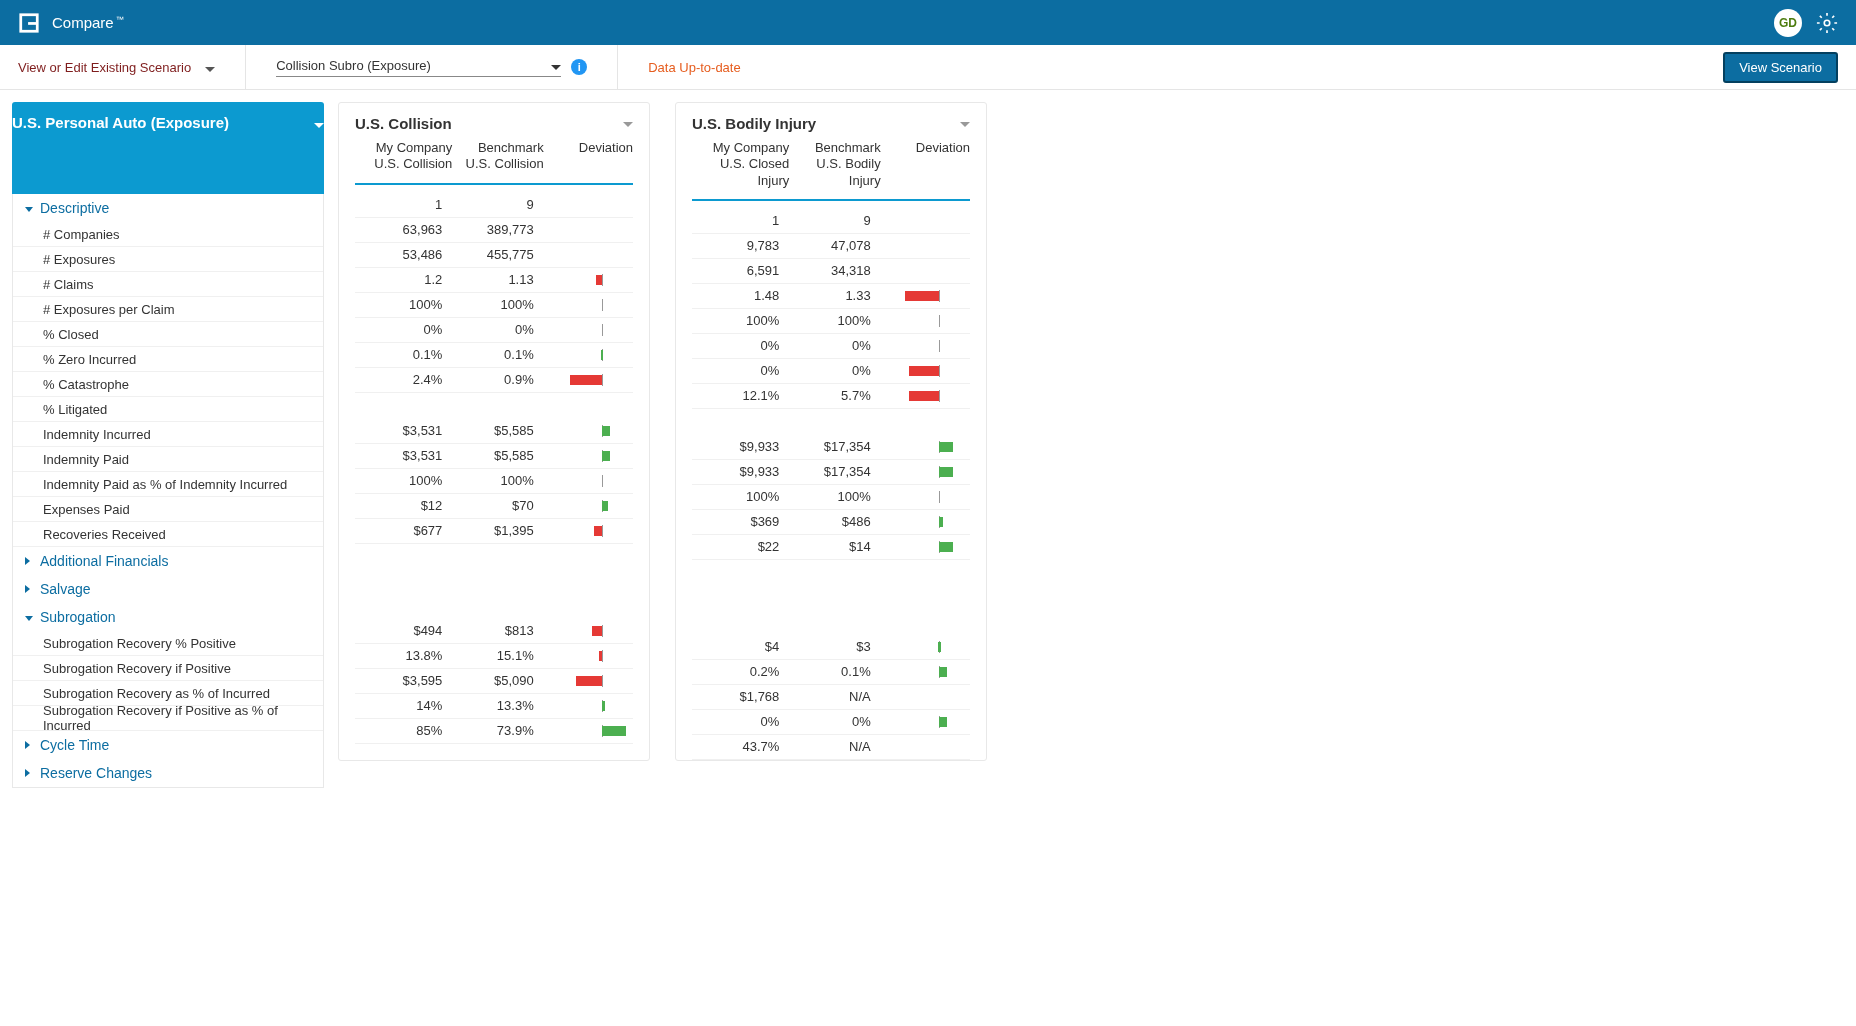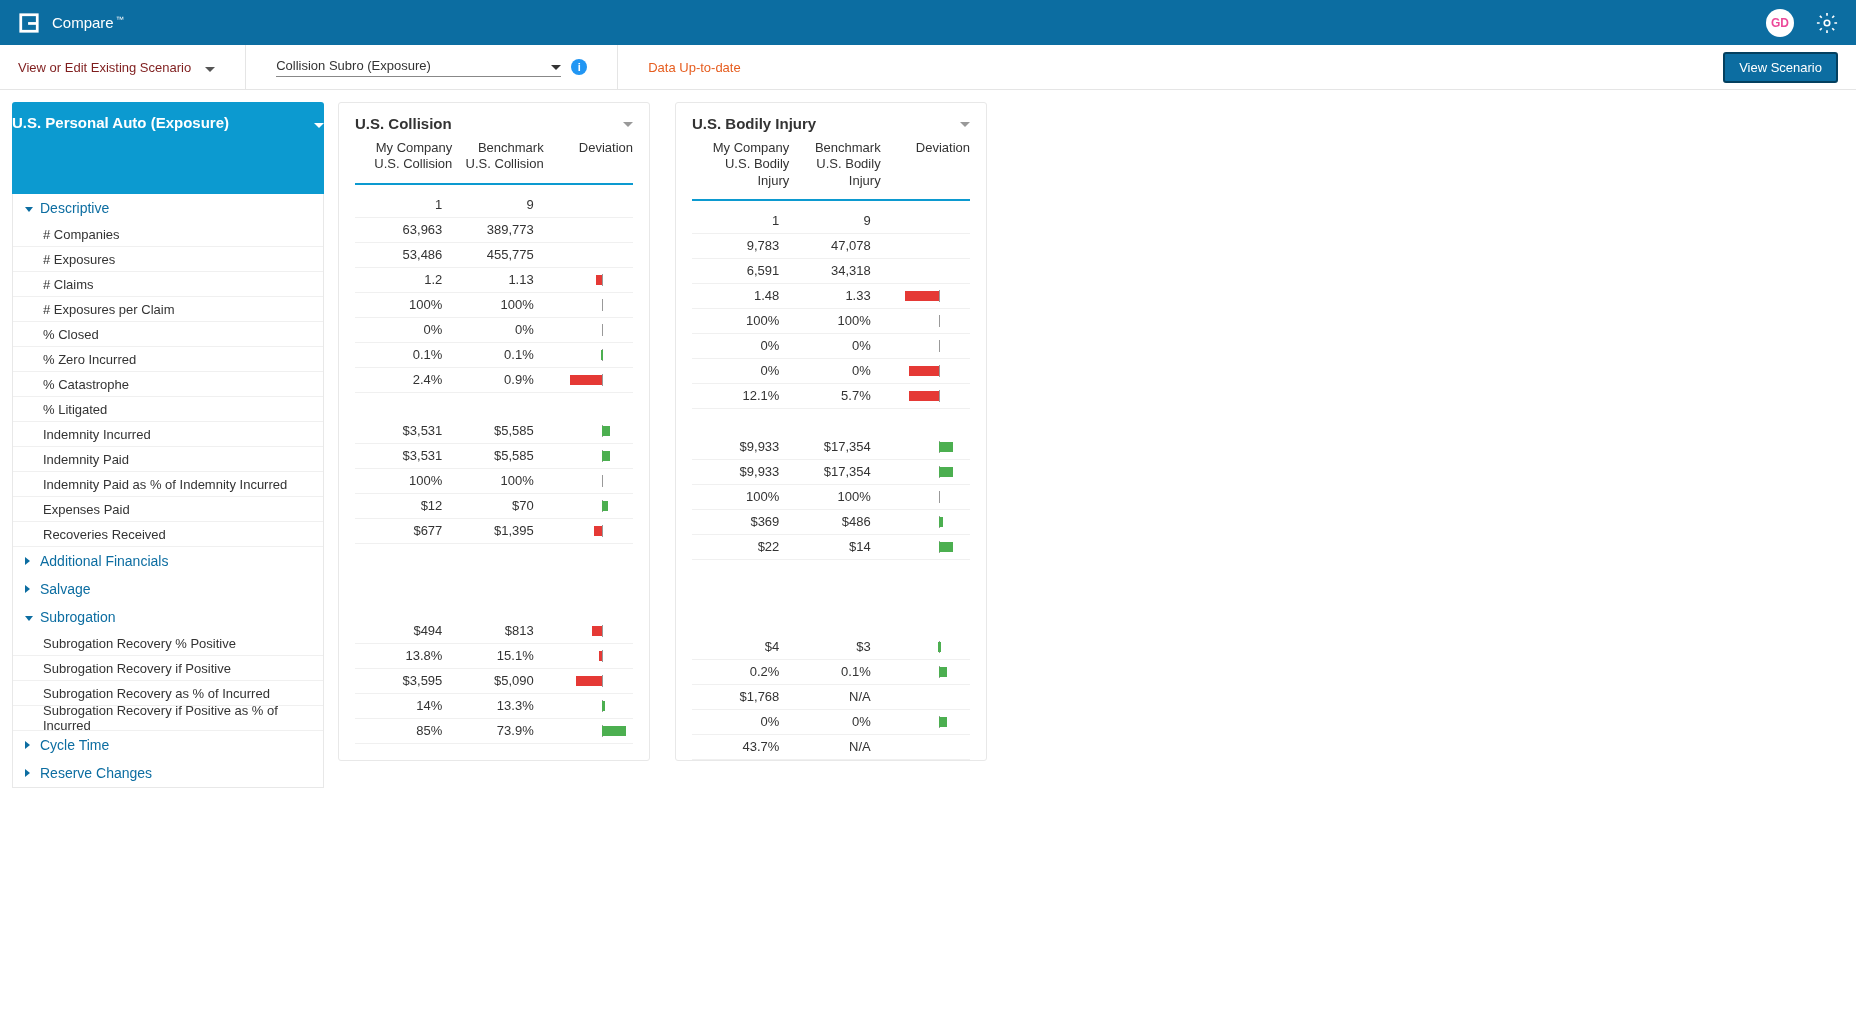--- a/index.html
+++ b/index.html
@@ -2,21 +2,21 @@
 <html><head>
 <meta charset="utf-8">
 <style>
 * { box-sizing: border-box; margin: 0; padding: 0; }
 body { font-family: "Segoe UI", Arial, sans-serif; font-size: 13px; color: #333; background: #fff; }
 .header { background: #0c6da1; height: 45px; display: flex; align-items: center; padding: 0 18px; color: #fff; }
 .logo { width: 22px; height: 22px; margin-right: 12px; }
 .app-title { font-size: 15px; font-weight: 400; display: flex; align-items: flex-start; }
 .app-title sup { font-size: 8px; margin-left: 2px; margin-top: 1px; }
 .header-spacer { flex: 1; }
-.avatar { width: 28px; height: 28px; border-radius: 50%; background: #fff; color: #ec4899; display: flex; align-items: center; justify-content: center; font-size: 12px; font-weight: 600; margin-right: 22px; }
+.avatar { width: 28px; height: 28px; border-radius: 50%; background: #fff; color: #4d7c0f; display: flex; align-items: center; justify-content: center; font-size: 12px; font-weight: 600; margin-right: 14px; }
 .gear-icon { width: 22px; height: 22px; cursor: pointer; }
 
 .toolbar { height: 45px; border-bottom: 1px solid #e5e5e5; display: flex; align-items: center; padding: 0 18px; }
 .toolbar-section { border-right: 1px solid #e5e5e5; height: 100%; display: flex; align-items: center; padding-right: 30px; margin-right: 30px; }
 .dropdown { display: flex; align-items: center; font-size: 13px; color: #7f1d1d; cursor: pointer; }
 .dropdown .chev { margin-left: 14px; color: #555; }
 .scenario-select { min-width: 285px; border-bottom: 1px solid #888; padding-bottom: 3px; display: flex; align-items: center; justify-content: space-between; cursor: pointer; }
 .info-icon { width: 16px; height: 16px; border-radius: 50%; background: #2196f3; color: #fff; font-size: 11px; font-weight: bold; display: inline-flex; align-items: center; justify-content: center; margin-left: 10px; }
 .status-text { color: #e65d1f; font-size: 13px; }
 .toolbar-spacer { flex: 1; }
@@ -328,21 +328,21 @@
             </div>
           </div>
         </div>
       </div>
       <div class="panel">
         <div class="panel-header">
           <div class="panel-title">U.S. Bodily Injury</div>
           <span class="chev-grey"><span class="chev-down"></span></span>
         </div>
         <div class="panel-columns">
-          <div class="col-head c1">My Company U.S. Bodily Injury</div>
+          <div class="col-head c1">My Company U.S. Closed Injury</div>
           <div class="col-head c2">Benchmark U.S. Bodily Injury</div>
           <div class="col-head c3">Deviation</div>
         </div>
         <div class="panel-underline"></div>
         <div class="data-rows">
           <div class="data-row">
             <div class="v1">1</div>
             <div class="v2">9</div>
             <div class="v3"></div>
           </div>

